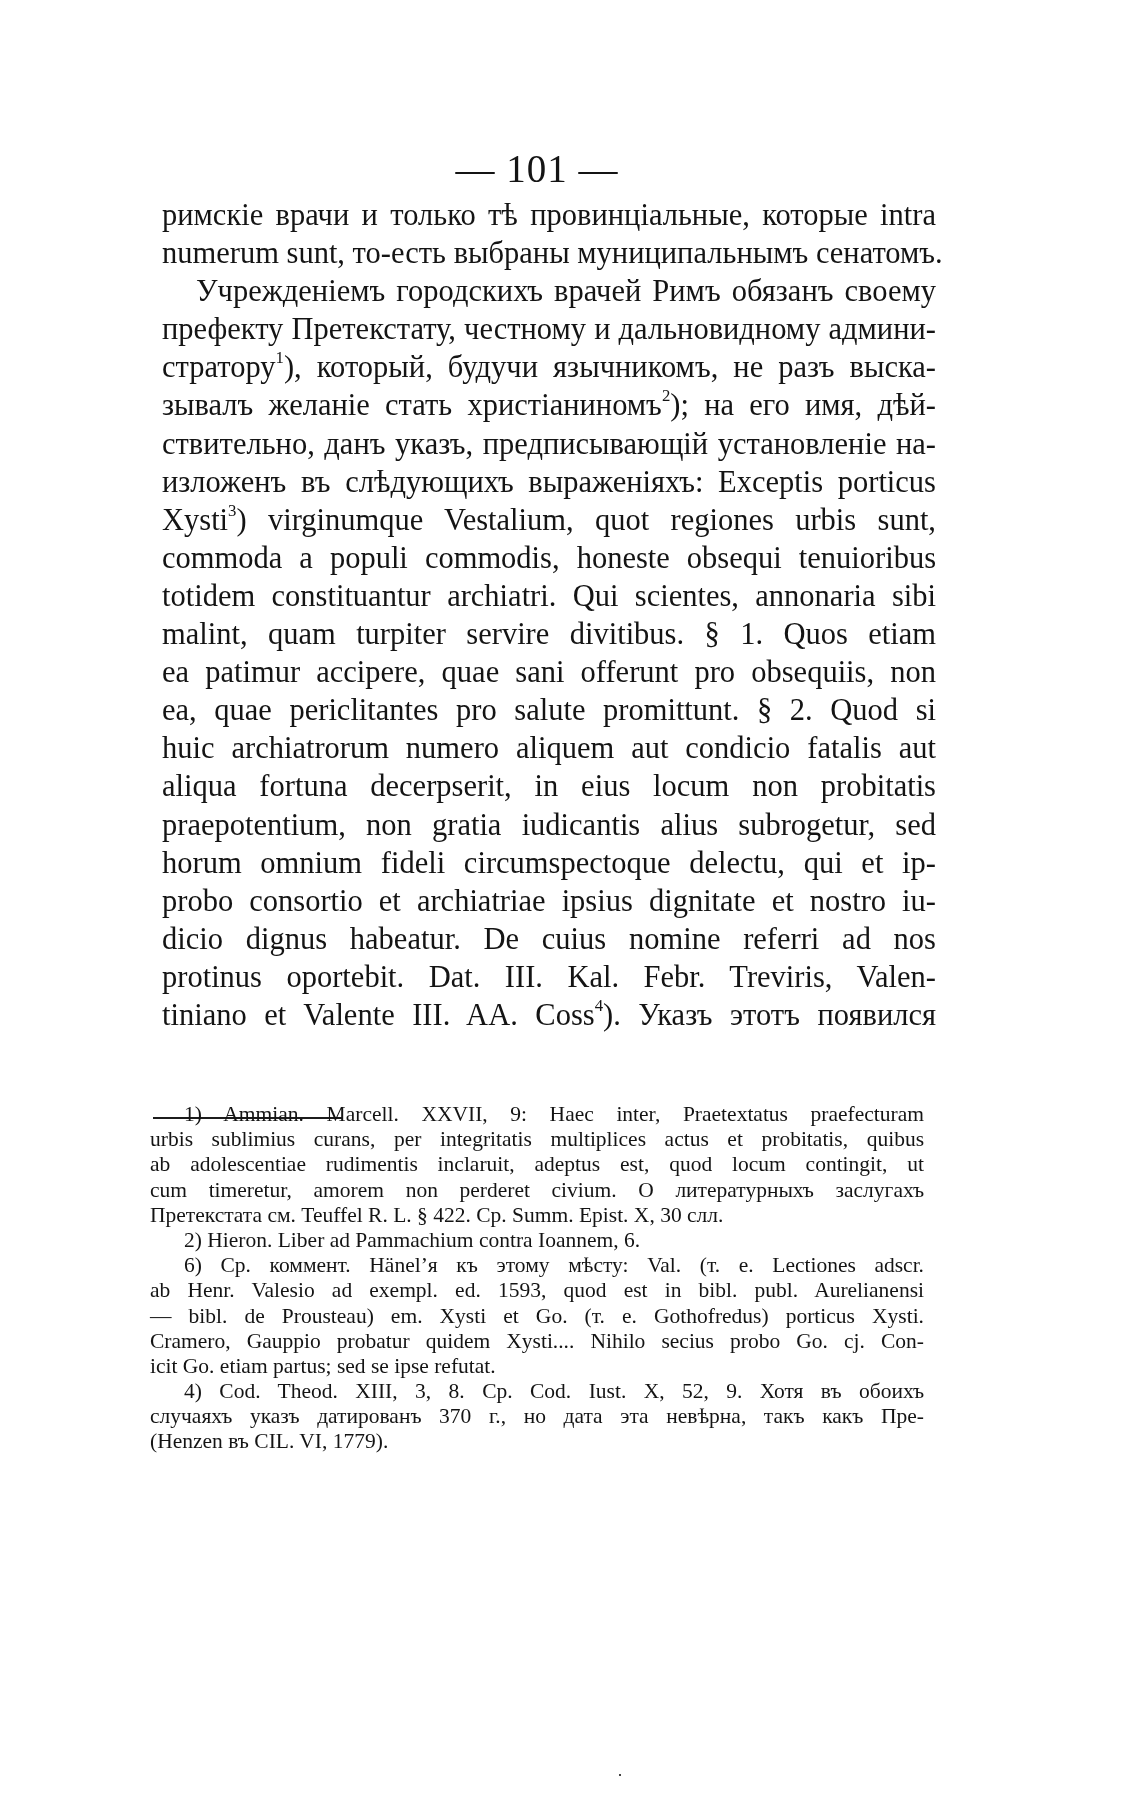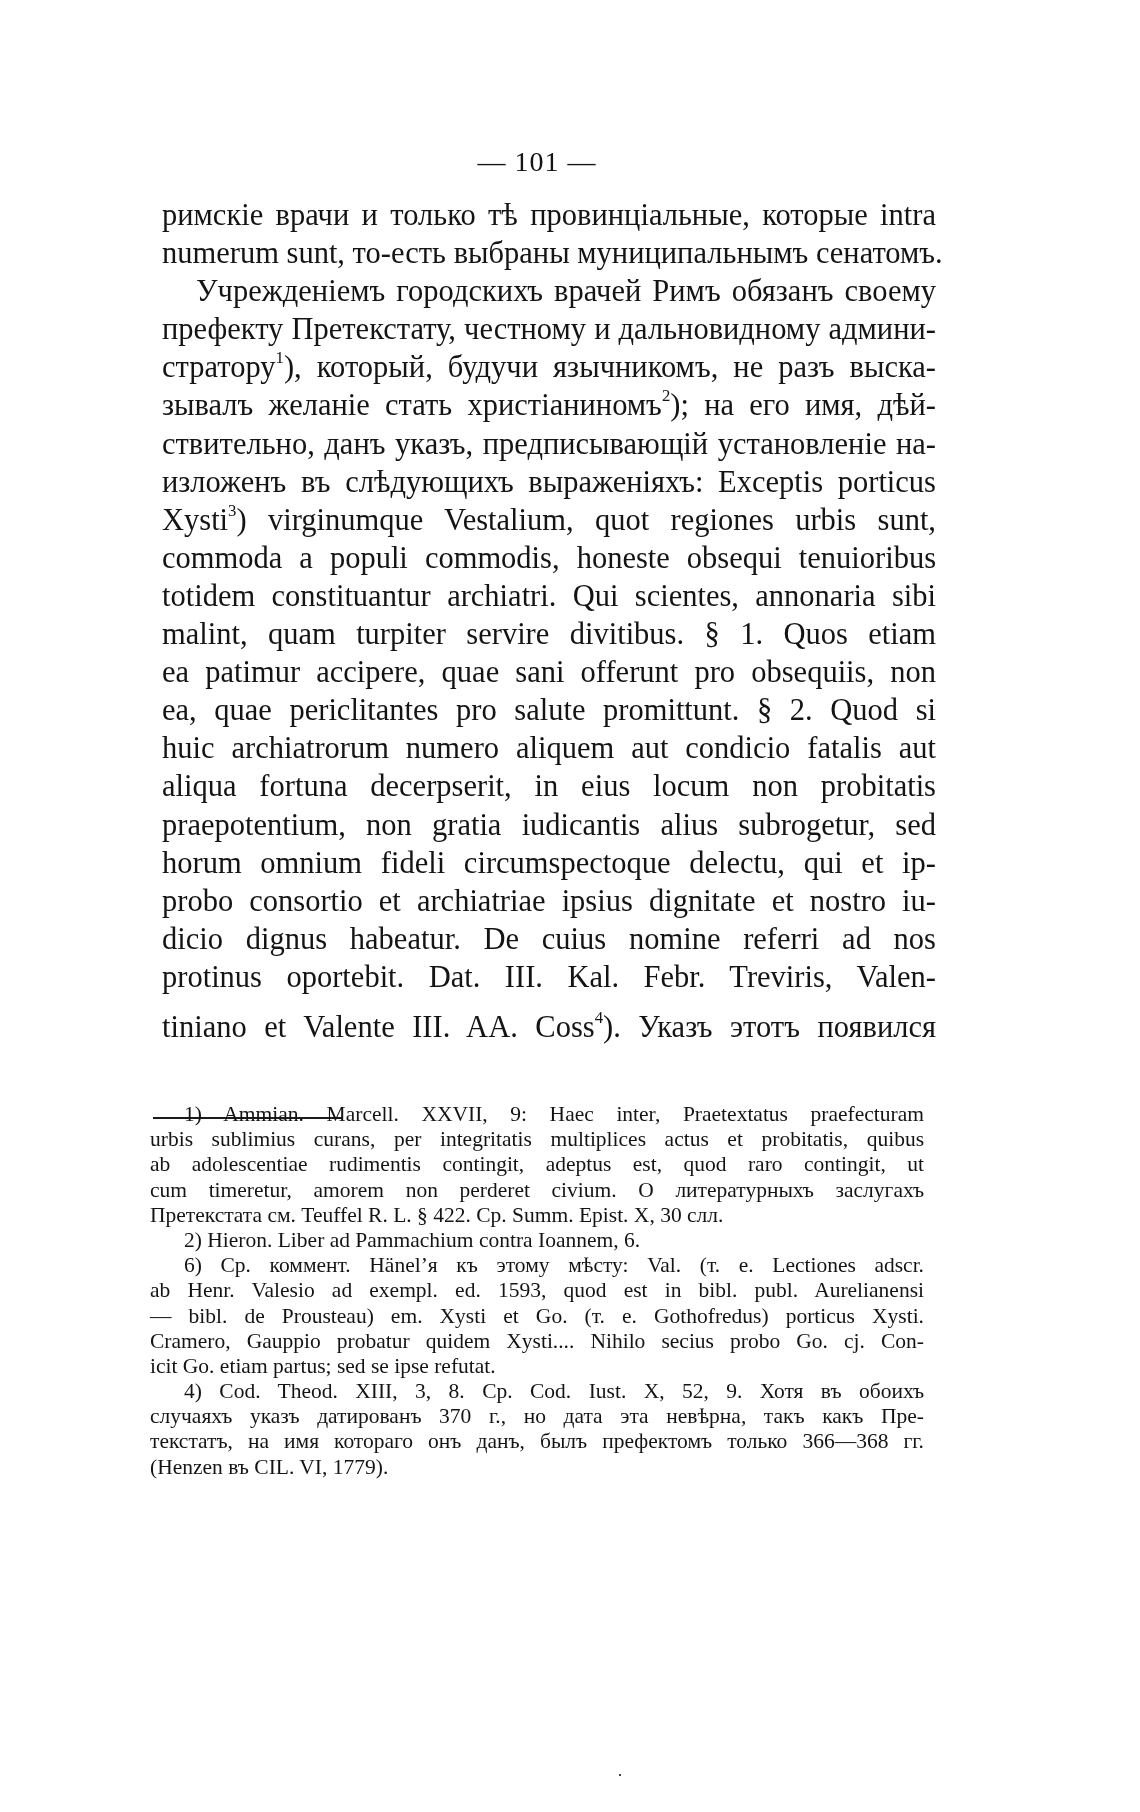--- a/index.html
+++ b/index.html
@@ -21,42 +21,41 @@
       top: 0;
       width: 774px;
     }
     .page-number {
       position: absolute;
       top: 146px;
       left: 0;
       width: 774px;
       text-align: center;
       font-family: "Liberation Serif", serif;
-      font-size: 28px;
+      font-size: 39px;
       letter-spacing: 1px;
     }
     .body-text {
       position: absolute;
       top: 196px;
       left: 12px;
       width: 774px;
       font-family: "Liberation Serif", serif;
       font-size: 30.5px;
       line-height: 38.1px;
     }
     .line {
       display: block;
       white-space: nowrap;
       text-align: justify;
       text-align-last: justify;
       height: 38.1px;
     }
     .line.last {
       text-align-last: justify;
-      margin-top: 12px;
     }
     .indent {
       padding-left: 34px;
     }
     sup.fn {
       font-size: 0.55em;
       line-height: 0;
       vertical-align: 0.85em;
     }
     .rule {
@@ -128,29 +127,28 @@
     <span class="line">dicio dignus habeatur. De cuius nomine referri ad nos</span>
     <span class="line">protinus oportebit. Dat. III. Kal. Febr. Treviris, Valen-</span>
     <span class="line last"><span>tiniano et Valente III. AA. Coss</span><sup class="fn">4</sup><span>). Указъ этотъ появился</span></span>
   </div>
 
   <div class="rule"></div>
 
   <div class="footnotes">
     <span class="fline indent">1) Ammian. Marcell. XXVII, 9: Haec inter, Praetextatus praefecturam</span>
     <span class="fline">urbis sublimius curans, per integritatis multiplices actus et probitatis, quibus</span>
-    <span class="fline">ab adolescentiae rudimentis contingit, adeptus est, quod raro contingit, ut</span>
+    <span class="fline">ab adolescentiae rudimentis inclaruit, adeptus est, quod locum contingit, ut</span>
     <span class="fline">cum timeretur, amorem non perderet civium. О литературныхъ заслугахъ</span>
     <span class="fline short">Претекстата см. Teuffel R. L. § 422. Ср. Summ. Epist. X, 30 слл.</span>
     <span class="fline indent short">2) Hieron. Liber ad Pammachium contra Ioannem, 6.</span>
     <span class="fline indent">6) Ср. коммент. Hänel’я къ этому мѣсту: Val. (т. е. Lectiones adscr.</span>
     <span class="fline">ab Henr. Valesio ad exempl. ed. 1593, quod est in bibl. publ. Aurelianensi</span>
     <span class="fline">— bibl. de Prousteau) em. Xysti et Go. (т. е. Gothofredus) porticus Xysti.</span>
     <span class="fline">Cramero, Gauppio probatur quidem Xysti.... Nihilo secius probo Go. cj. Con-</span>
     <span class="fline short">icit Go. etiam partus; sed se ipse refutat.</span>
     <span class="fline indent">4) Cod. Theod. XIII, 3, 8. Ср. Cod. Iust. X, 52, 9. Хотя въ обоихъ</span>
     <span class="fline">случаяхъ указъ датированъ 370 г., но дата эта невѣрна, такъ какъ Пре-</span>
-    <span class="fline">текстатъ, на имя котораго онъ данъ, былъ префектомъ только 366—368 гг.</span>
     <span class="fline short">(Henzen въ CIL. VI, 1779).</span>
   </div>
 </div>
 
 <div class="speck"></div>
 
 </body></html>

